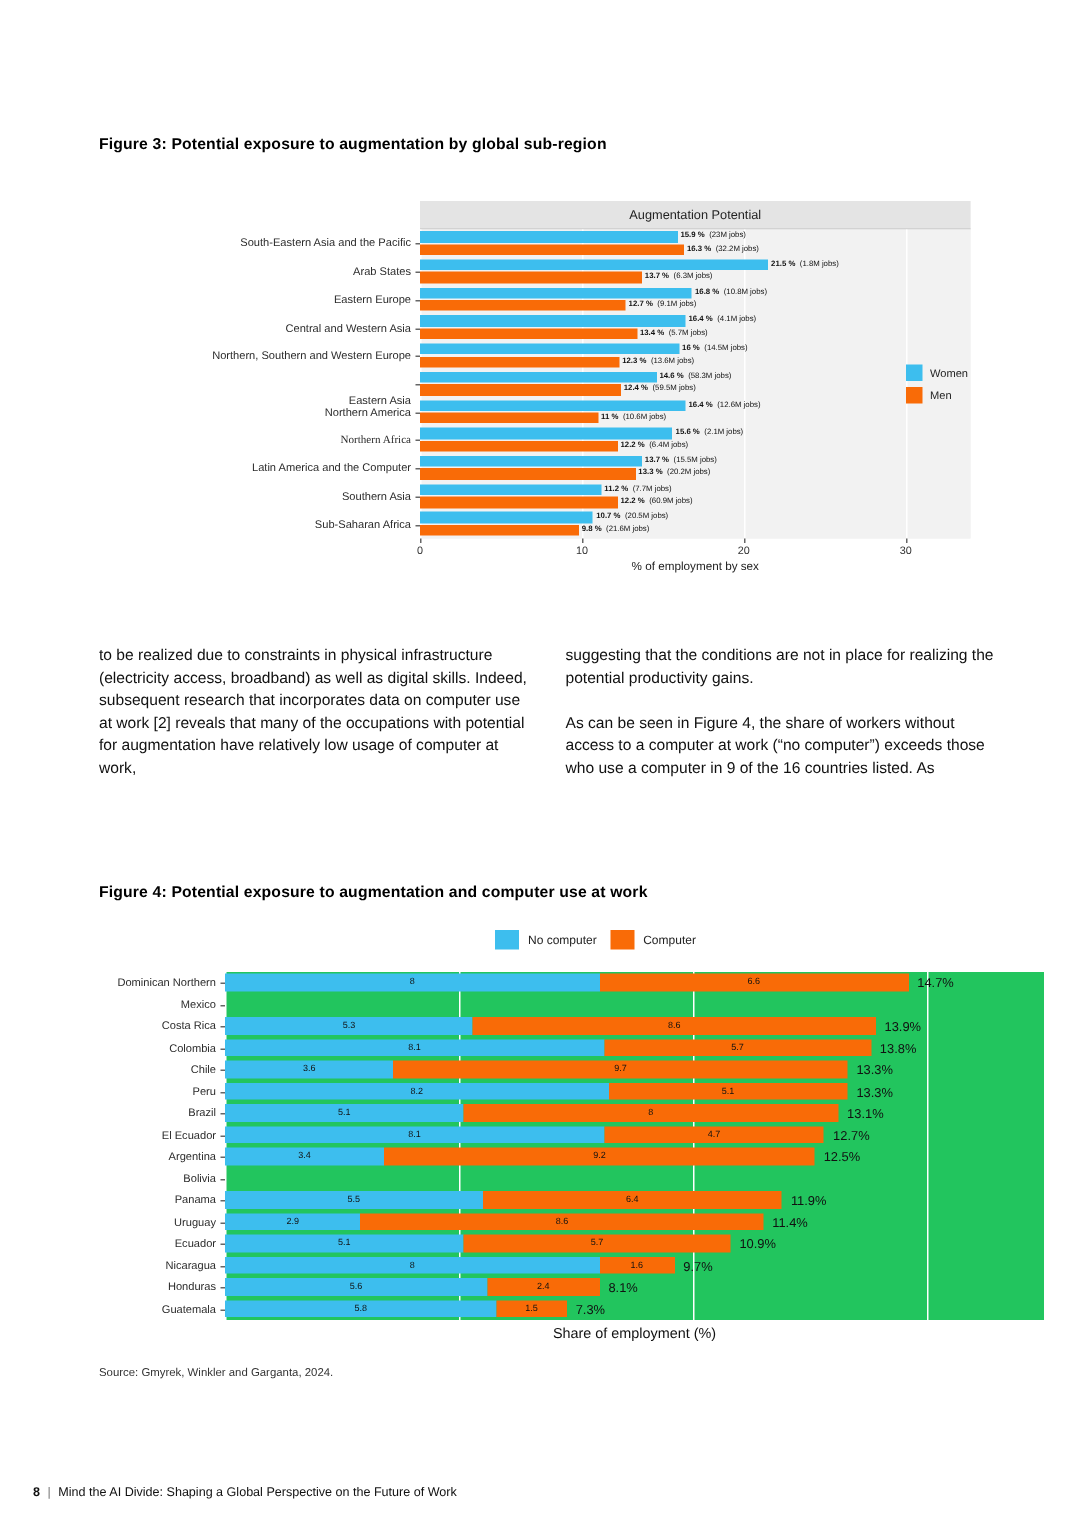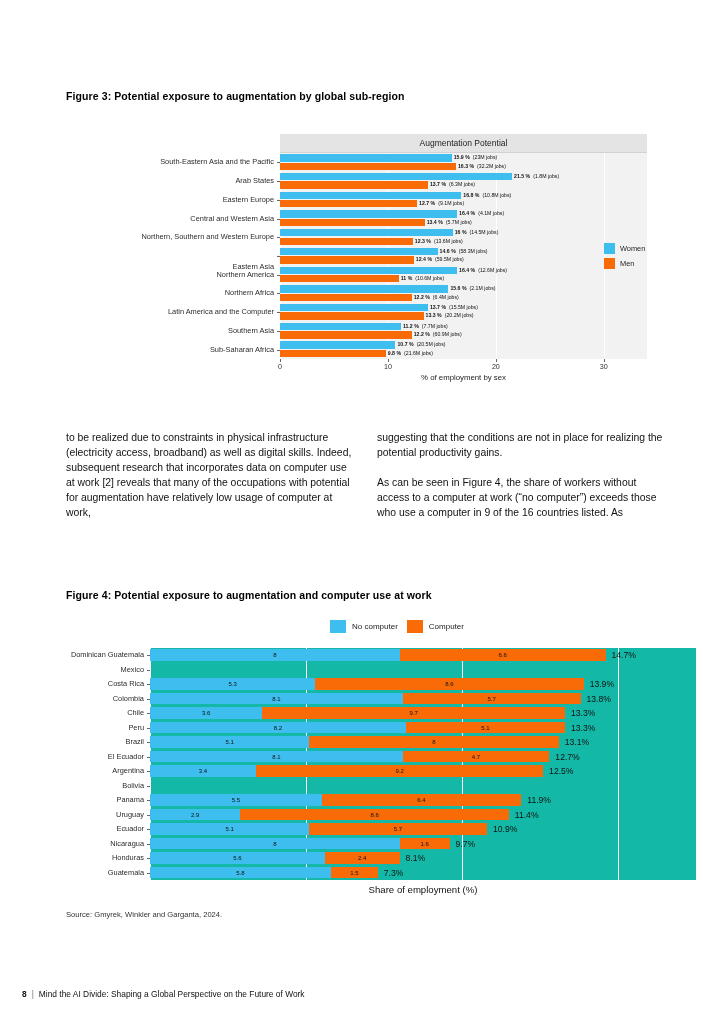--- a/index.html
+++ b/index.html
@@ -199,21 +199,21 @@
   .f4-legrow { display: flex; align-items: center; text-align: right; }
   .f4-legswatch { width: 16px; height: 13px; margin-right: 6px; }
   .f4-legtext { font-size: 8px; color: #222; }
 
   #fig4-plot {
     position: absolute;
     left: 110px;
     top: 28px;
     width: 546px;
     height: 232px;
-    background: #14b8a6;
+    background: #22c55e;
   }
   .f4-grid {
     position: absolute;
     top: 0;
     bottom: 0;
     width: 1px;
     background: #ffffff;
   }
   .f4-row {
     position: absolute;
@@ -400,21 +400,21 @@
       <div class="f3-catlabel" style="right: 384px; top: 74.8182px;">Eastern Europe</div>
       <div class="f3-tick-mark" style="left: 211px; top: 79.8182px;"></div>
       <div class="f3-catlabel" style="right: 384px; top: 93.5455px;">Central and Western Asia</div>
       <div class="f3-tick-mark" style="left: 211px; top: 98.5455px;"></div>
       <div class="f3-catlabel" style="right: 384px; top: 112.273px;">Northern, Southern and Western Europe</div>
       <div class="f3-tick-mark" style="left: 211px; top: 117.273px;"></div>
       <div class="f3-catlabel" style="right: 384px; top: 142px;">Eastern Asia</div>
       <div class="f3-tick-mark" style="left: 211px; top: 136px;"></div>
       <div class="f3-catlabel" style="right: 384px; top: 149.727px;">Northern America</div>
       <div class="f3-tick-mark" style="left: 211px; top: 154.727px;"></div>
-      <div class="f3-catlabel" style="right: 384px; top: 168.455px;">Northern Africa</div>
+      <div class="f3-catlabel" style="right: 384px; top: 168.455px; font-family: Liberation Serif, serif;">Northern Africa</div>
       <div class="f3-tick-mark" style="left: 211px; top: 173.455px;"></div>
       <div class="f3-catlabel" style="right: 384px; top: 187.182px;">Latin America and the Computer</div>
       <div class="f3-tick-mark" style="left: 211px; top: 192.182px;"></div>
       <div class="f3-catlabel" style="right: 384px; top: 205.909px;">Southern Asia</div>
       <div class="f3-tick-mark" style="left: 211px; top: 210.909px;"></div>
       <div class="f3-catlabel" style="right: 384px; top: 224.636px;">Sub-Saharan Africa</div>
       <div class="f3-tick-mark" style="left: 211px; top: 229.636px;"></div>
     </div>
 
   <div class="bodycol" id="col-left">
@@ -564,21 +564,21 @@
           <div class="f4-seg nc" style="left: 0px; width: 180.96px; background: rgb(61, 190, 238);">
             <span class="f4-segval">5.8</span>
           </div>
           <div class="f4-seg cp" style="left: 180.96px; width: 46.8px; background: rgb(249, 107, 7);">
             <span class="f4-segval">1.5</span>
           </div>
           <div class="f4-total" style="left: 233.76px;">7.3%</div>
         </div>
       </div>
     <div id="fig4-xlabel">Share of employment (%)</div>
-  <div class="f4-catlabel" style="right: 551px; top: 30.25px;">Dominican Guatemala</div>
+  <div class="f4-catlabel" style="right: 551px; top: 30.25px;">Dominican Northern</div>
       <div class="f4-tick-mark" style="left: 107px; top: 35.25px;"></div>
       <div class="f4-catlabel" style="right: 551px; top: 44.75px;">Mexico</div>
       <div class="f4-tick-mark" style="left: 107px; top: 49.75px;"></div>
       <div class="f4-catlabel" style="right: 551px; top: 59.25px;">Costa Rica</div>
       <div class="f4-tick-mark" style="left: 107px; top: 64.25px;"></div>
       <div class="f4-catlabel" style="right: 551px; top: 73.75px;">Colombia</div>
       <div class="f4-tick-mark" style="left: 107px; top: 78.75px;"></div>
       <div class="f4-catlabel" style="right: 551px; top: 88.25px;">Chile</div>
       <div class="f4-tick-mark" style="left: 107px; top: 93.25px;"></div>
       <div class="f4-catlabel" style="right: 551px; top: 102.75px;">Peru</div>

